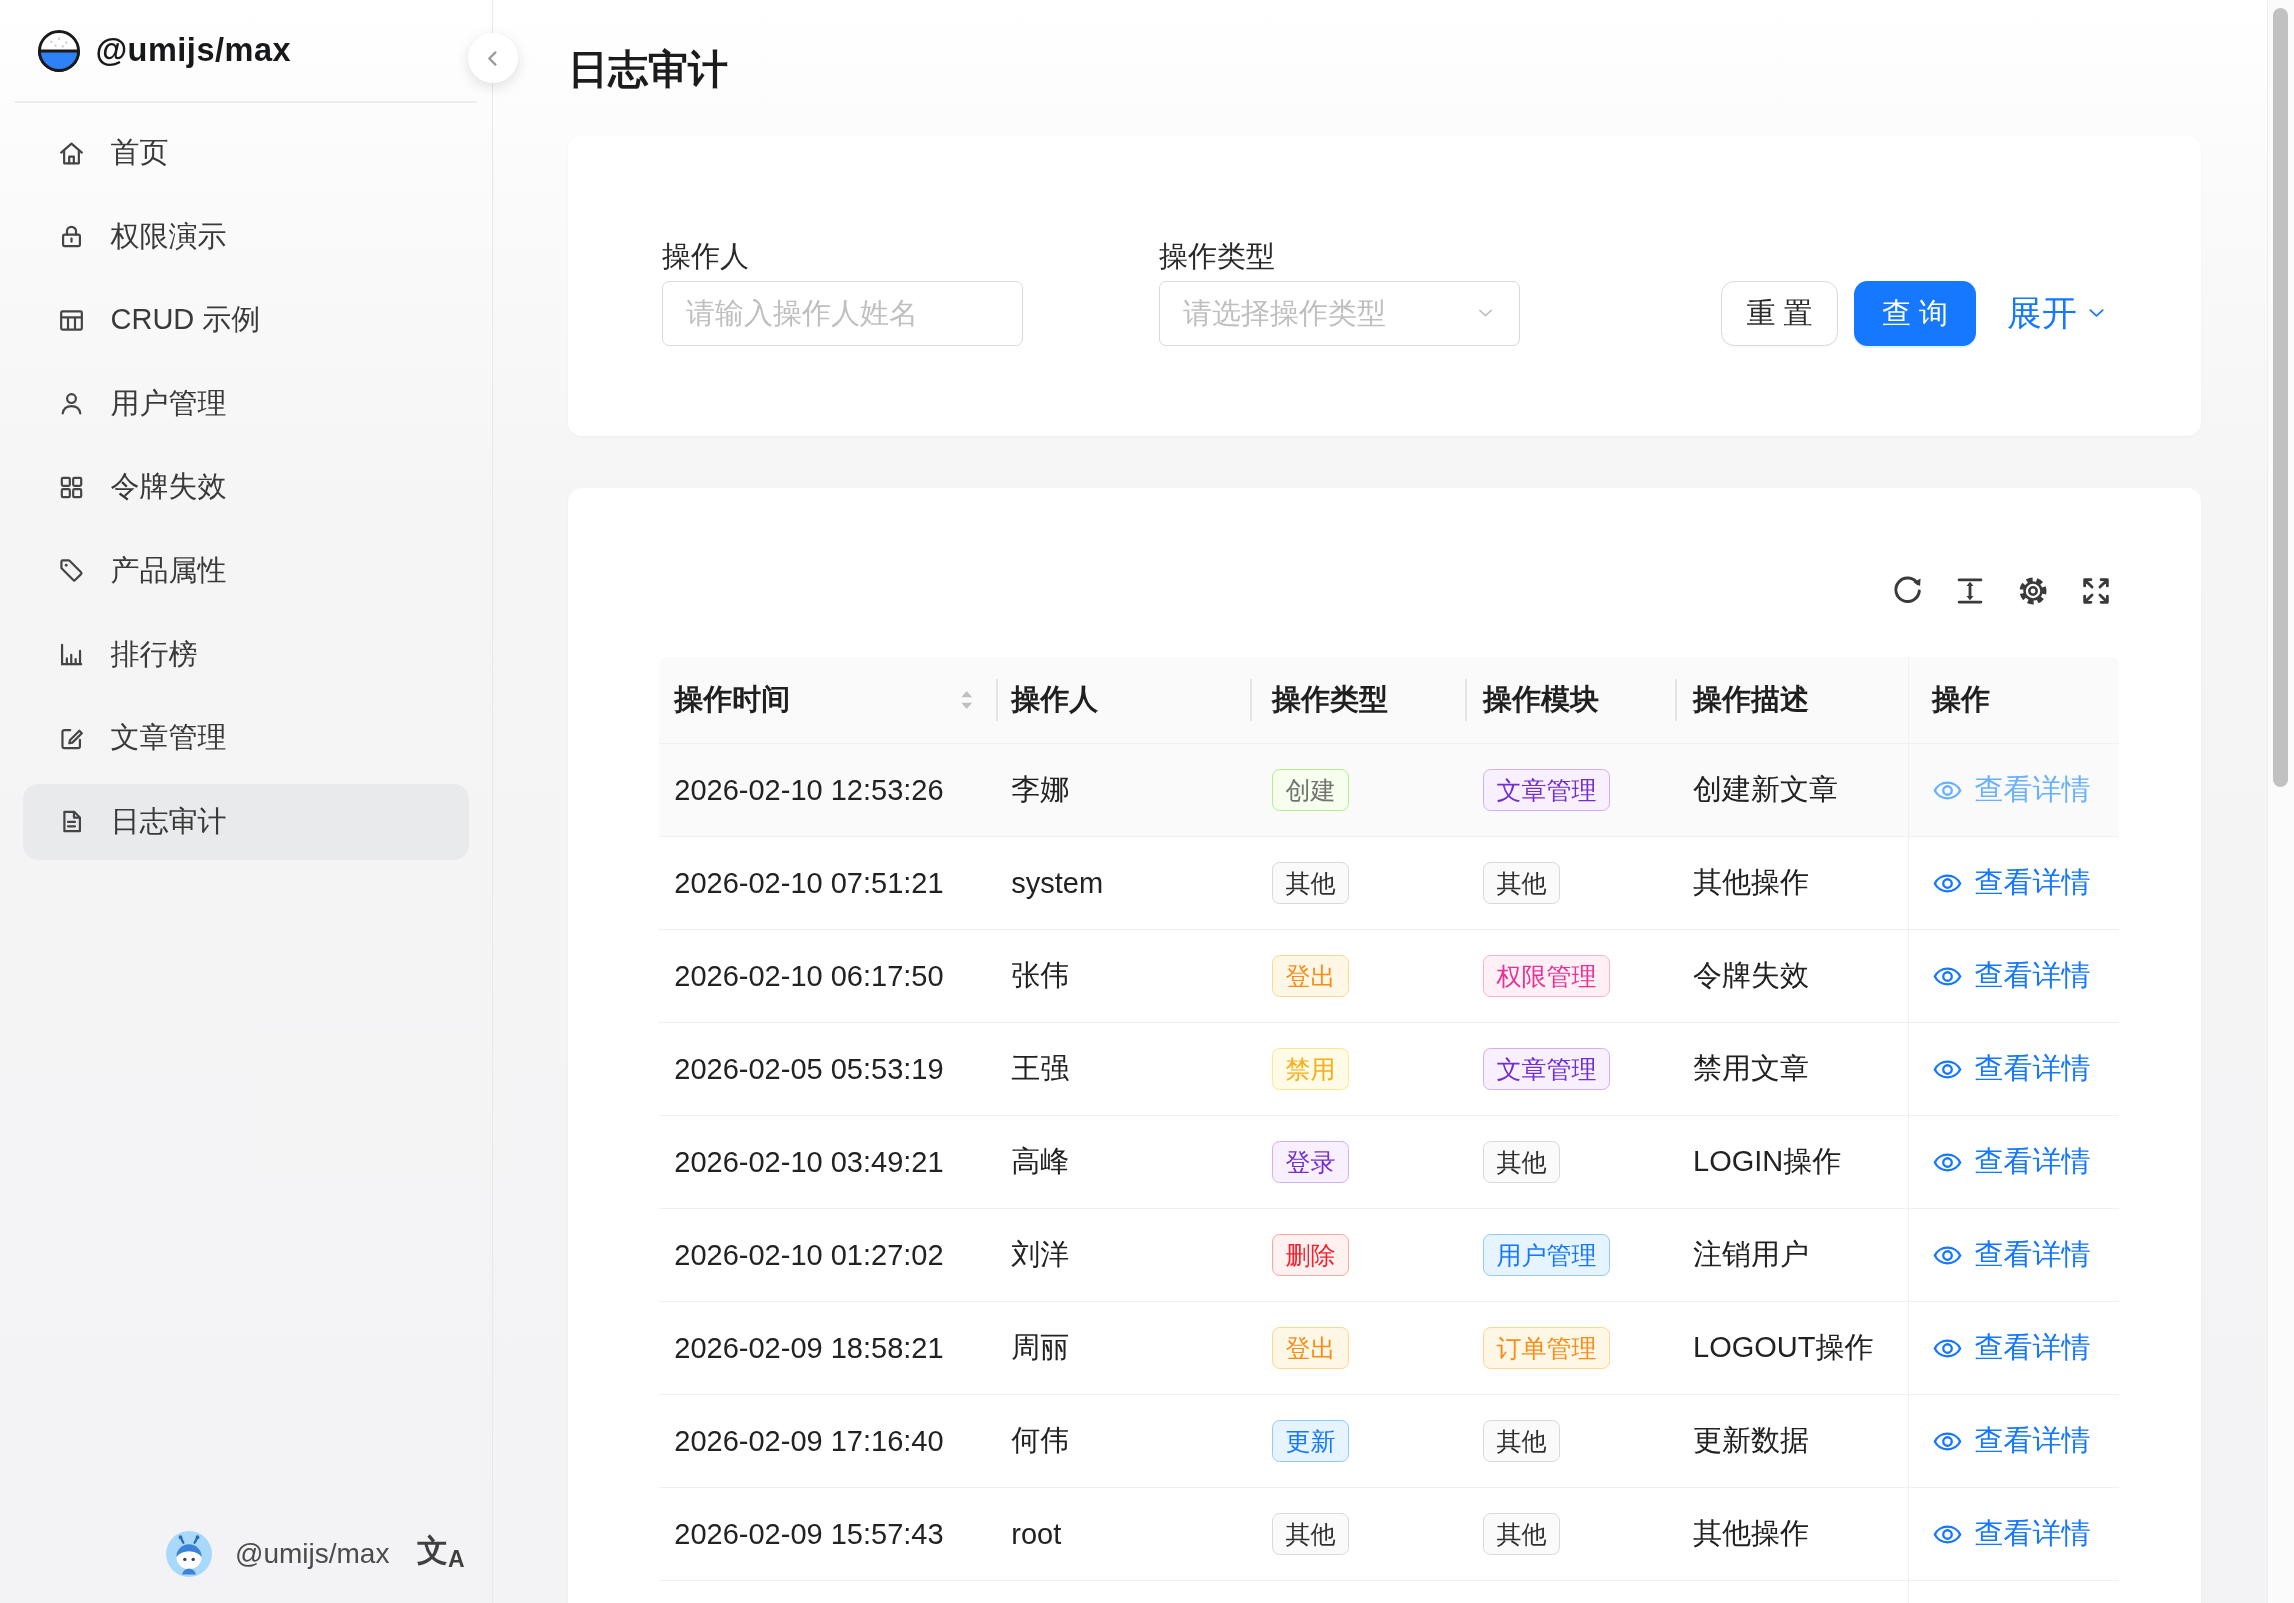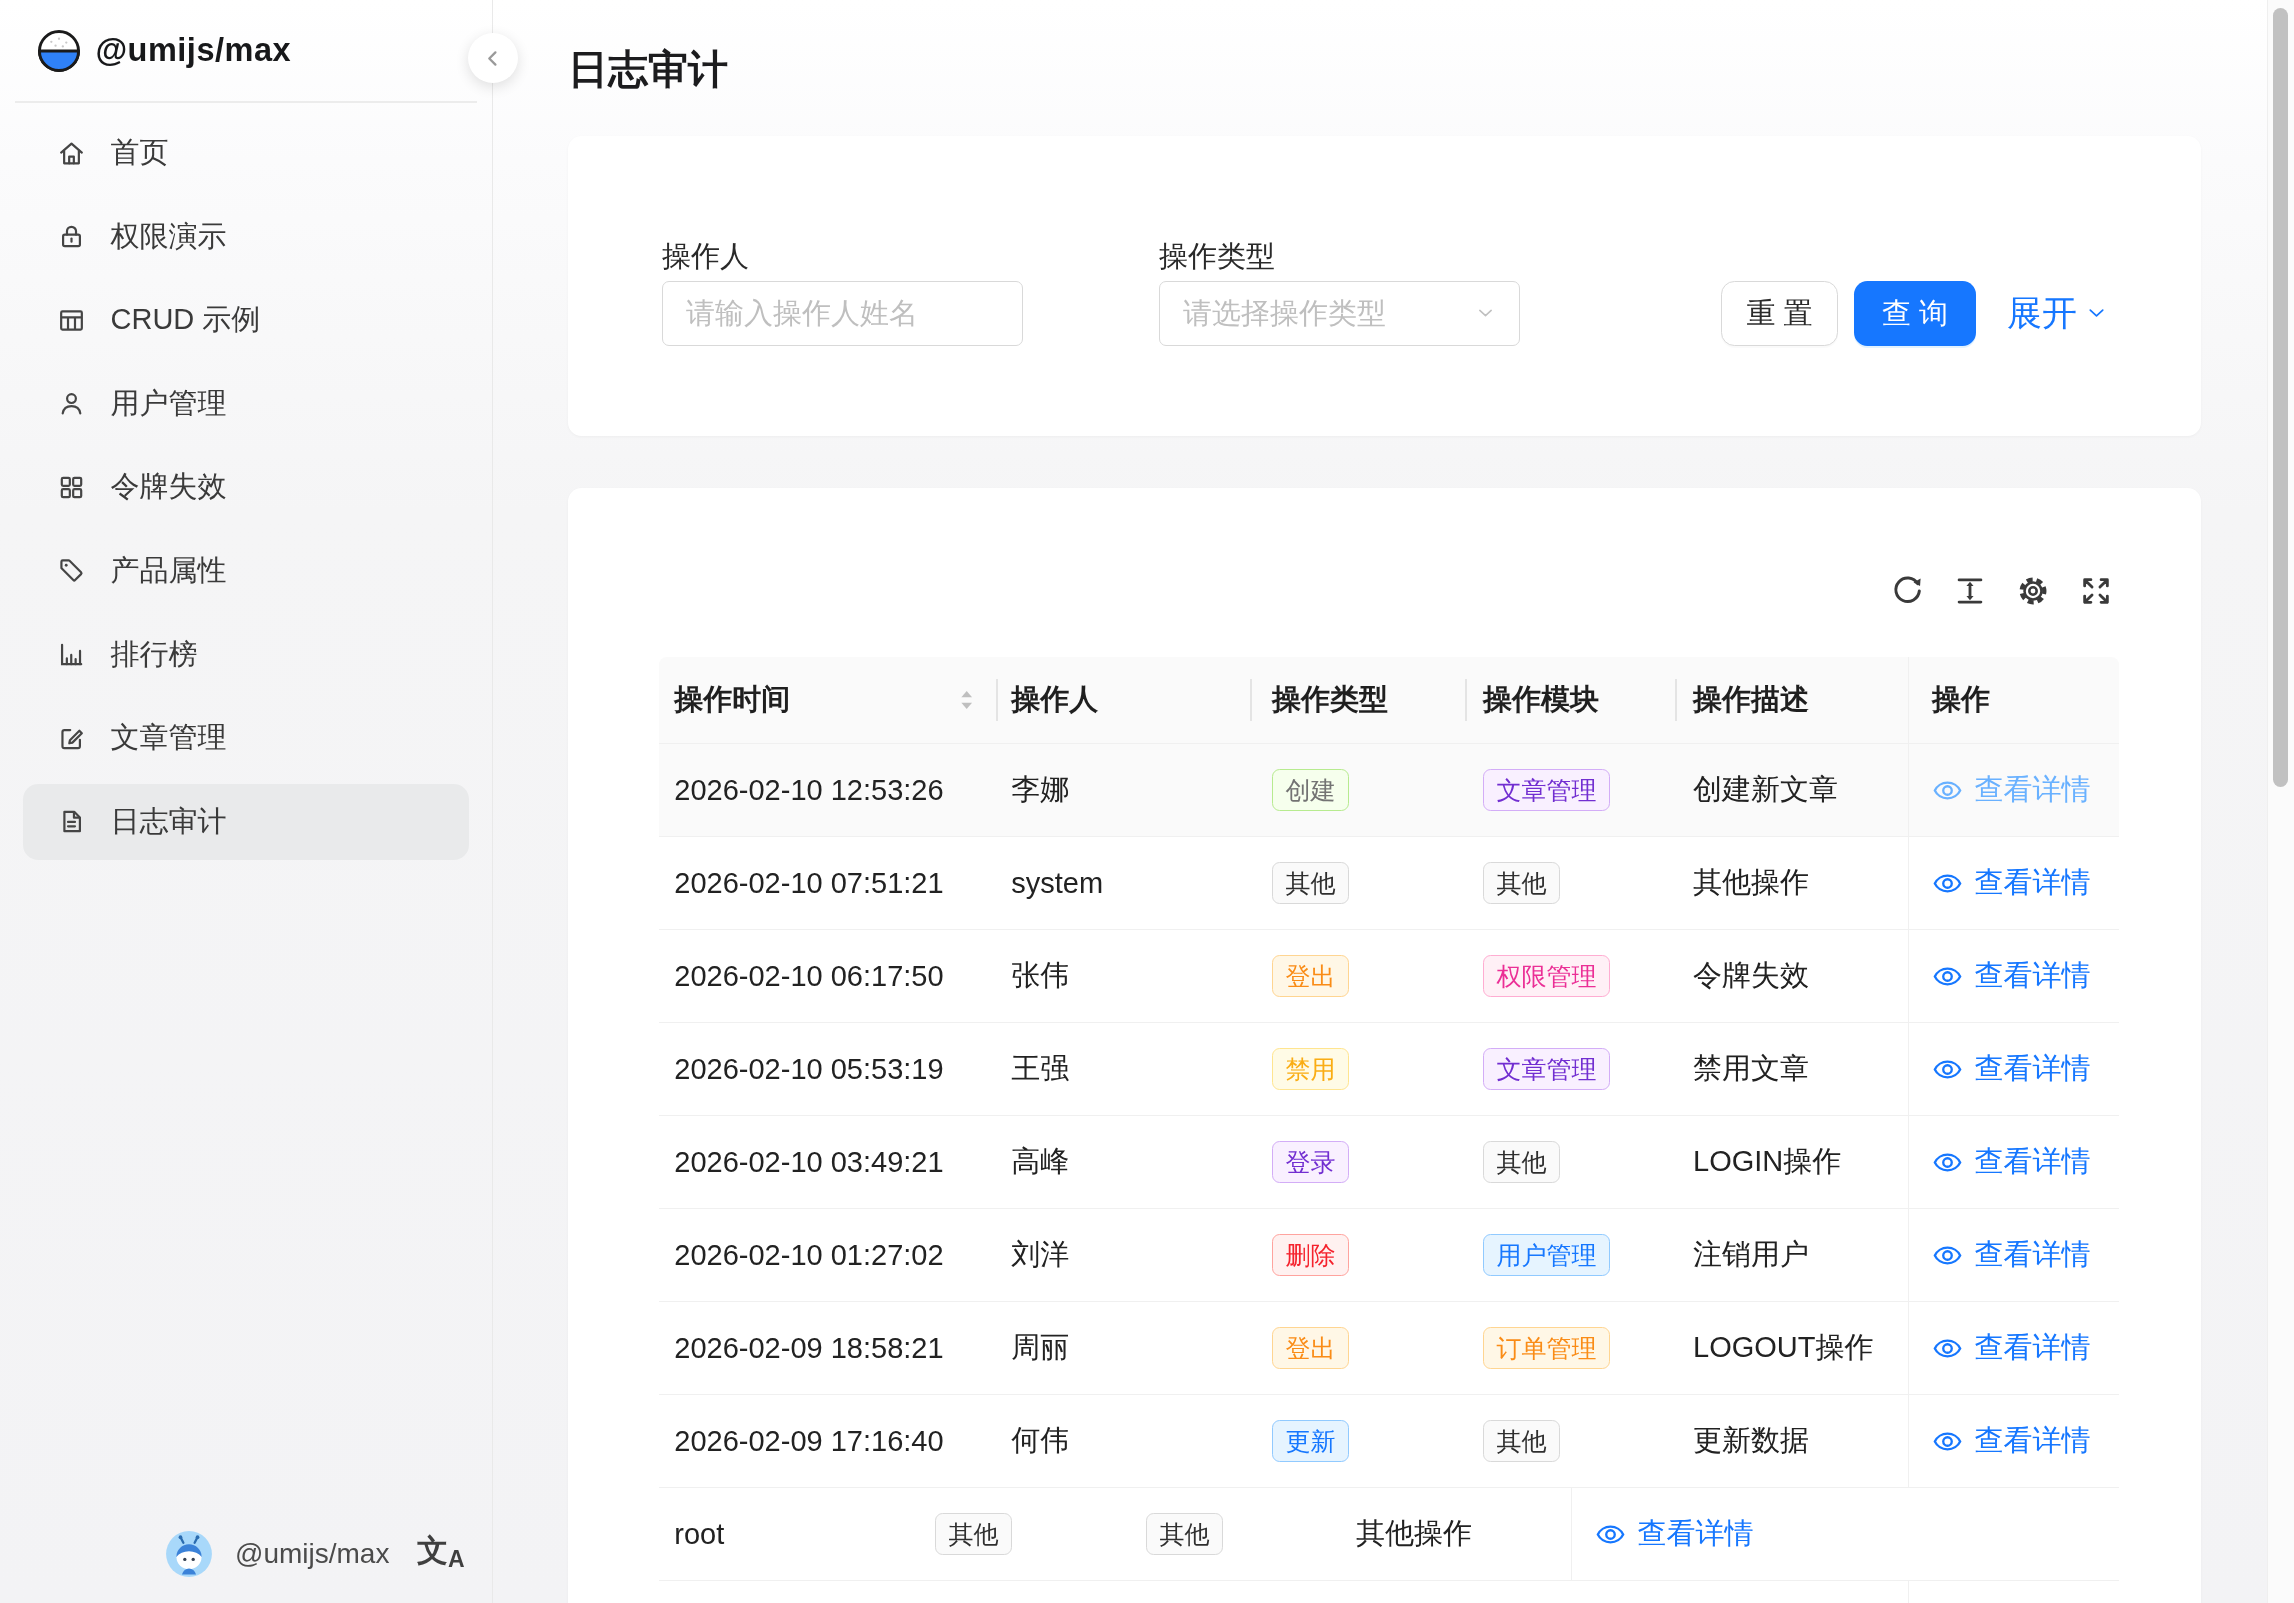--- a/index.html
+++ b/index.html
@@ -399,21 +399,21 @@
     <div class="cell c5">
       <a class="action-link">
         <svg class="eye" viewBox="0 0 24 24">
                   <use href="#icon-eye"></use>
                 </svg>
         <span class="action-text">查看详情</span>
       </a>
     </div>
   </div>
           <div class="trow">
-    <div class="cell c0">2026-02-10 05:53:19</div>
+    <div class="cell c0">2026-02-05 05:53:19</div>
     <div class="cell c1">王强</div>
     <div class="cell c2">
               <span class="tag" style="color: rgb(250, 173, 20); background: rgb(255, 251, 230); border-color: rgb(255, 229, 143);">禁用</span>
             </div>
     <div class="cell c3">
               <span class="tag" style="color: rgb(114, 46, 209); background: rgb(249, 240, 255); border-color: rgb(211, 173, 247);">文章管理</span>
             </div>
     <div class="cell c4">禁用文章</div>
     <div class="cell c5">
       <a class="action-link">
@@ -494,20 +494,21 @@
     <div class="cell c5">
       <a class="action-link">
         <svg class="eye" viewBox="0 0 24 24">
                   <use href="#icon-eye"></use>
                 </svg>
         <span class="action-text">查看详情</span>
       </a>
     </div>
   </div>
           <div class="trow">
+    <div class="cell c0">2026-02-09 15:57:43</div>
     <div class="cell c1">root</div>
     <div class="cell c2">
               <span class="tag" style="color: rgb(47, 47, 47); background: rgb(250, 250, 250); border-color: rgb(217, 217, 217);">其他</span>
             </div>
     <div class="cell c3">
               <span class="tag" style="color: rgb(47, 47, 47); background: rgb(250, 250, 250); border-color: rgb(217, 217, 217);">其他</span>
             </div>
     <div class="cell c4">其他操作</div>
     <div class="cell c5">
       <a class="action-link">

